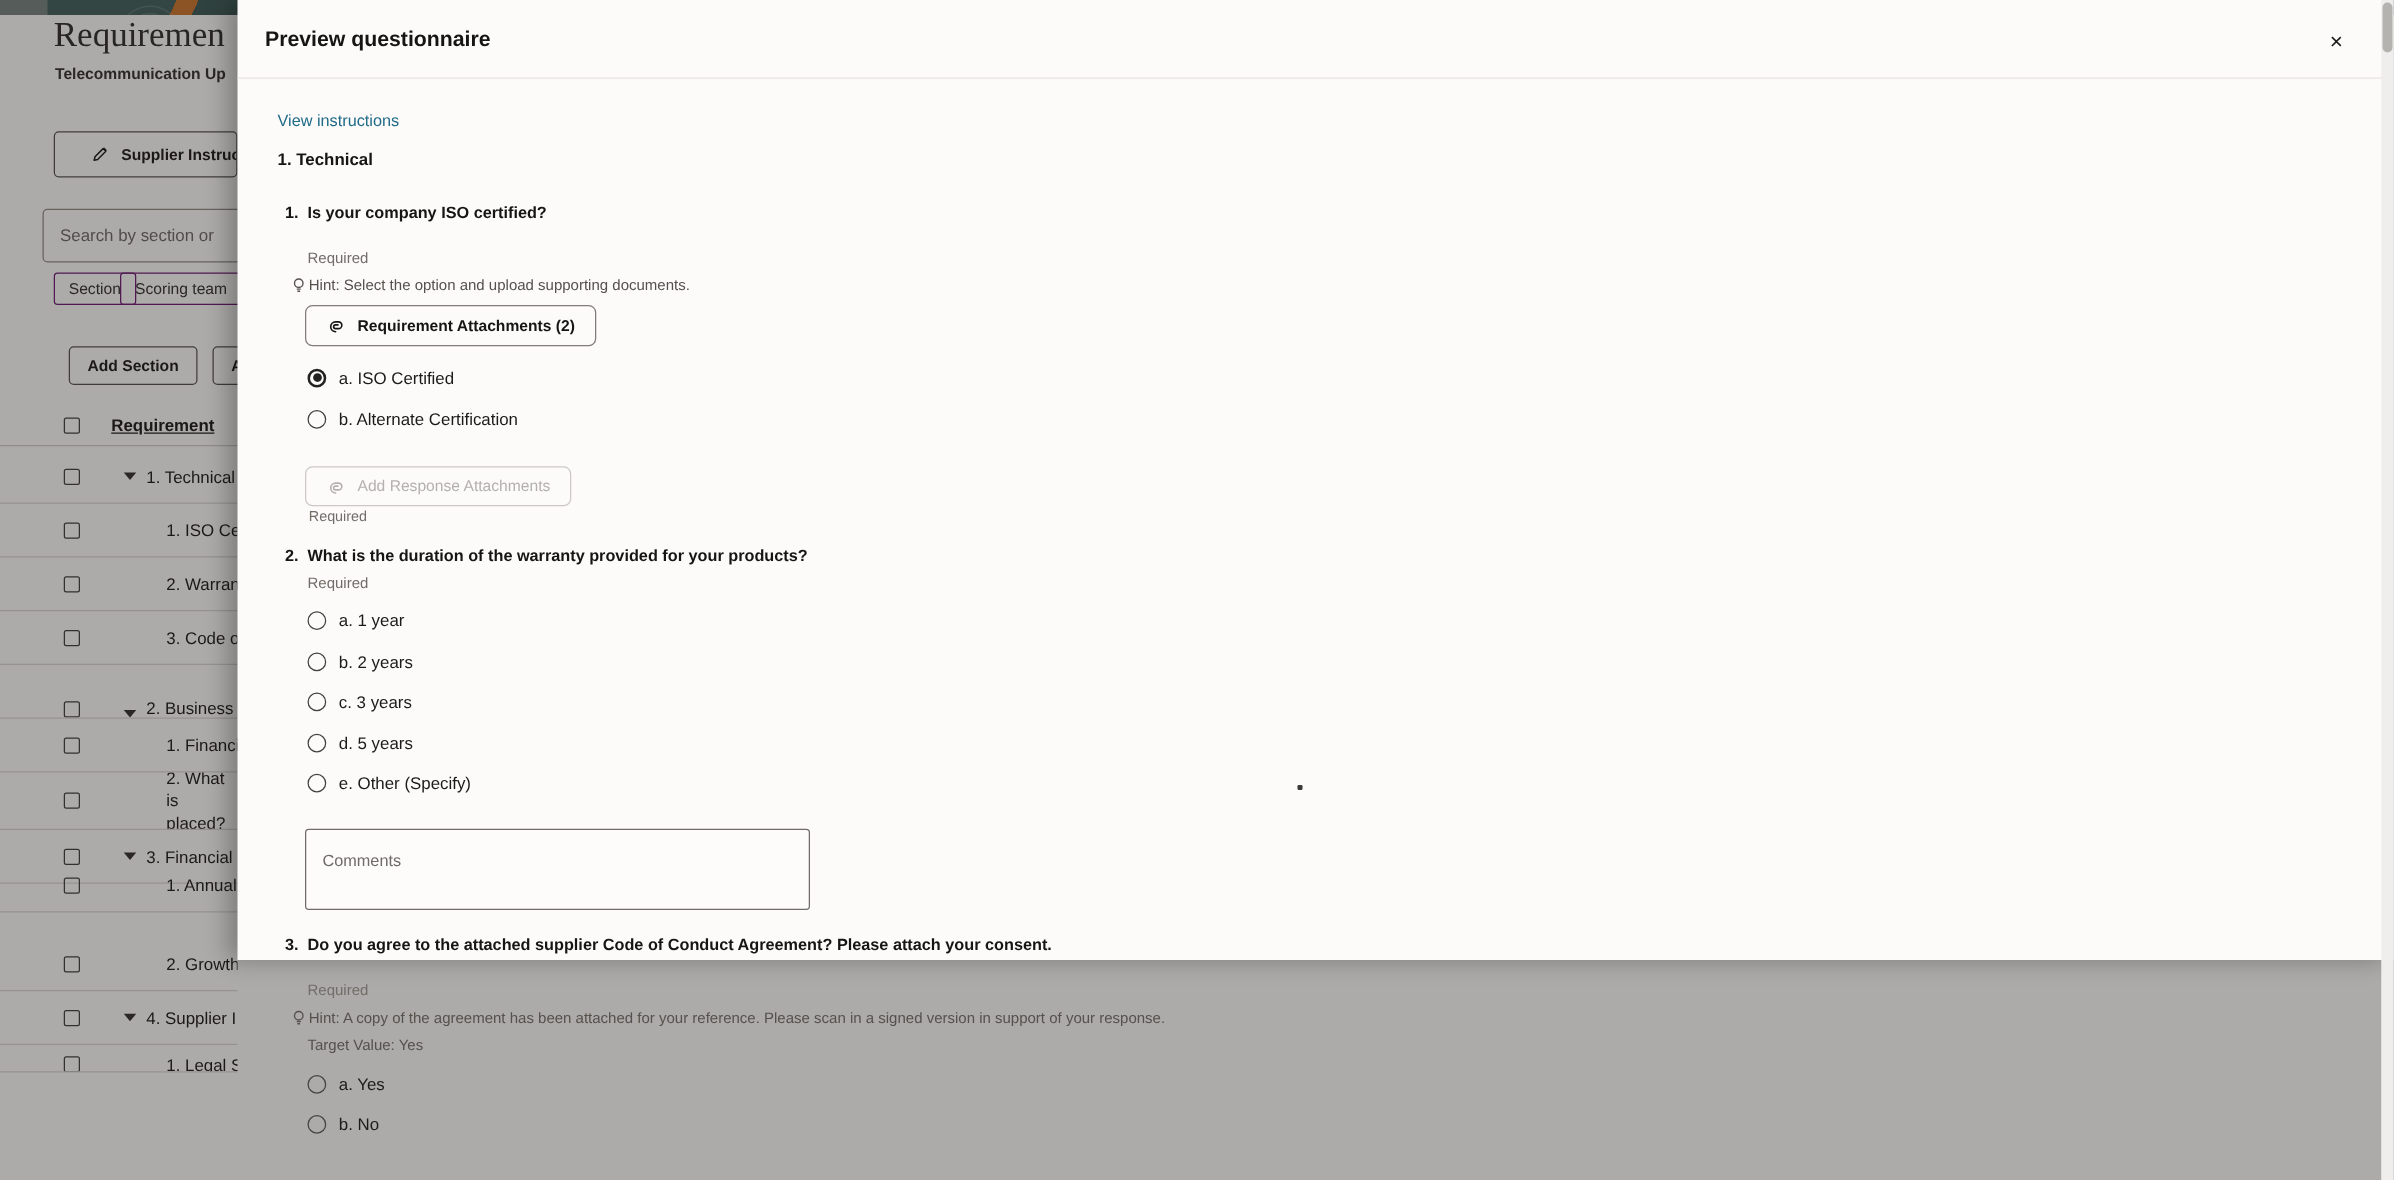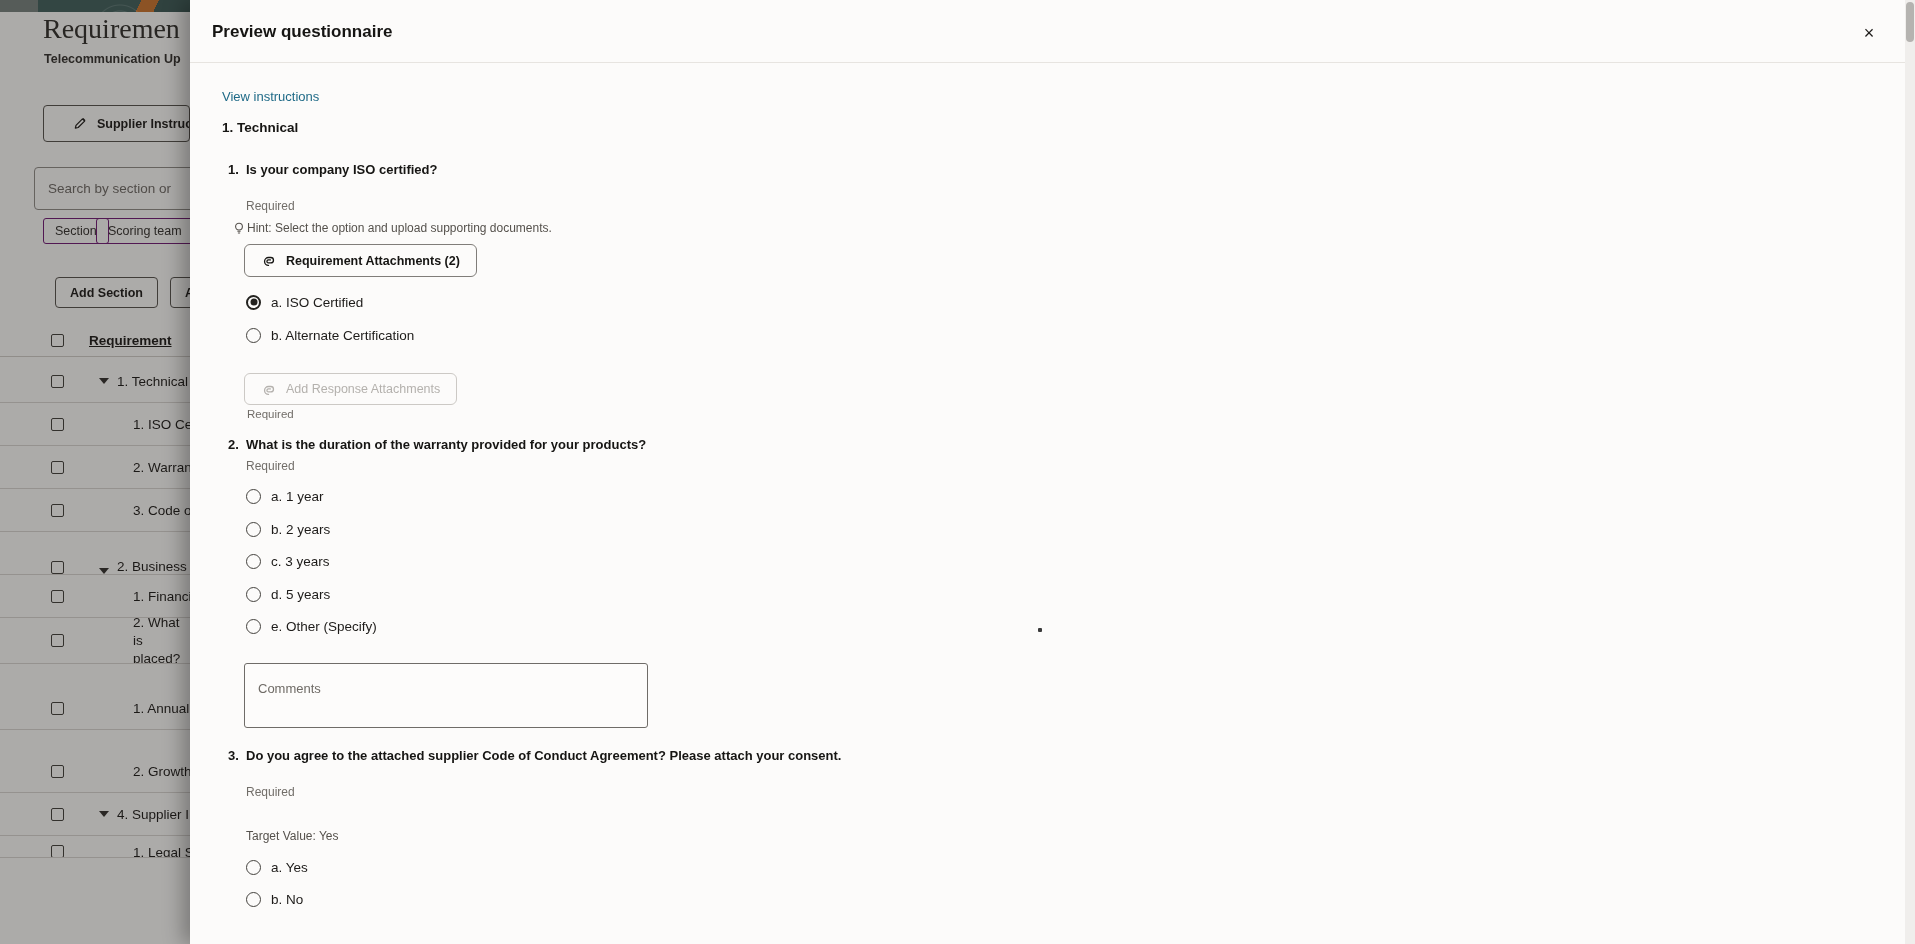--- a/index.html
+++ b/index.html
@@ -50,21 +50,21 @@
   .rlabel { font-size:13.5px; color:#1d1b19; white-space:nowrap; }
   .lvl1 .rlabel { margin-left:8px; }
   .lvl2 .rlabel { margin-left:69px; }
   .two-line { margin-left:69px; font-size:13.5px; line-height:18px; }
 
   
   #dim { position:absolute; inset:0; background:rgba(27,24,21,0.35); z-index:2; }
 
   
   #modal {
-    position:absolute; top:0; left:190px; width:1725px; height:944px; z-index:3;
+    position:absolute; top:0; left:190px; width:1725px; height:768px; z-index:3;
     background:#fcfbfa; box-shadow:-8px 0 18px rgba(0,0,0,0.28);
   }
   #modal-title { left:22px; top:22px; font-size:17px; font-weight:bold; color:#161513; }
   #modal-close {
     left:1665px; top:19px; width:28px; height:28px; border:none; background:transparent;
     font-size:18px; color:#1d1b19; cursor:pointer; line-height:28px; text-align:center;
     font-family:"Liberation Sans", sans-serif;
   }
   #modal-divider { left:0; right:0; top:62px; height:1px; background:#e7e4e0; }
   .link { font-size:13px; color:#1f6a87; cursor:pointer; text-decoration:none; }
@@ -164,20 +164,25 @@
       <span class="cb"></span>
       <span class="rlabel">1. Financi</span>
     </div>
     <div class="trow" style="top:618px;height:46px;">
       <span class="cb"></span>
       <div class="two-line">
         <div>2. What is</div>
         <div>placed?</div>
       </div>
     </div>
+    <div class="trow lvl1" style="top:664px;height:43px;">
+      <span class="cb"></span>
+      <span class="tri"></span>
+      <span class="rlabel">3. Financial</span>
+    </div>
     <div class="trow lvl2" style="top:687px;height:43px;">
       <span class="cb"></span>
       <span class="rlabel">1. Annual</span>
     </div>
     <div class="trow lvl2" style="top:750px;height:43px;">
       <span class="cb"></span>
       <span class="rlabel">2. Growth</span>
     </div>
     <div class="trow lvl1" style="top:793px;height:43px;">
       <span class="cb"></span>
@@ -267,20 +272,29 @@
       <span class="radio"></span>
       <span class="radio-label">e. Other (Specify)</span>
     </div>
     <textarea id="comments-box" class="abs" placeholder="Comments" style=""></textarea>
 
     <div class="abs q" style="left:38px;top:748px;">
       <span class="qnum">3.</span>
       <span>Do you agree to the attached supplier Code of Conduct Agreement?  Please attach your consent.</span>
     </div>
     <div class="abs meta" style="left:56px;top:785px;">Required</div>
+    <div class="abs hint-row" style="left:43px;top:807px;">
+      <span class="bulb">
+        <svg width="12" height="13" viewBox="0 0 12 13">
+            <circle cx="6" cy="4.6" r="3.4" fill="none" stroke="#55514c" stroke-width="1.1"></circle>
+            <path d="M4.4 9.3h3.2M4.9 11h2.2" stroke="#55514c" stroke-width="1.1" fill="none"></path>
+          </svg>
+      </span>
+      <span>Hint: A copy of the agreement has been attached for your reference. Please scan in a signed version in support of your response.</span>
+    </div>
     <div class="abs hint-row" style="left:56px;top:829px;">Target Value: Yes</div>
     <div class="abs radio-row" style="left:56px;top:859px;">
       <span class="radio"></span>
       <span class="radio-label">a. Yes</span>
     </div>
     <div class="abs radio-row" style="left:56px;top:891px;">
       <span class="radio"></span>
       <span class="radio-label">b. No</span>
     </div>
 

